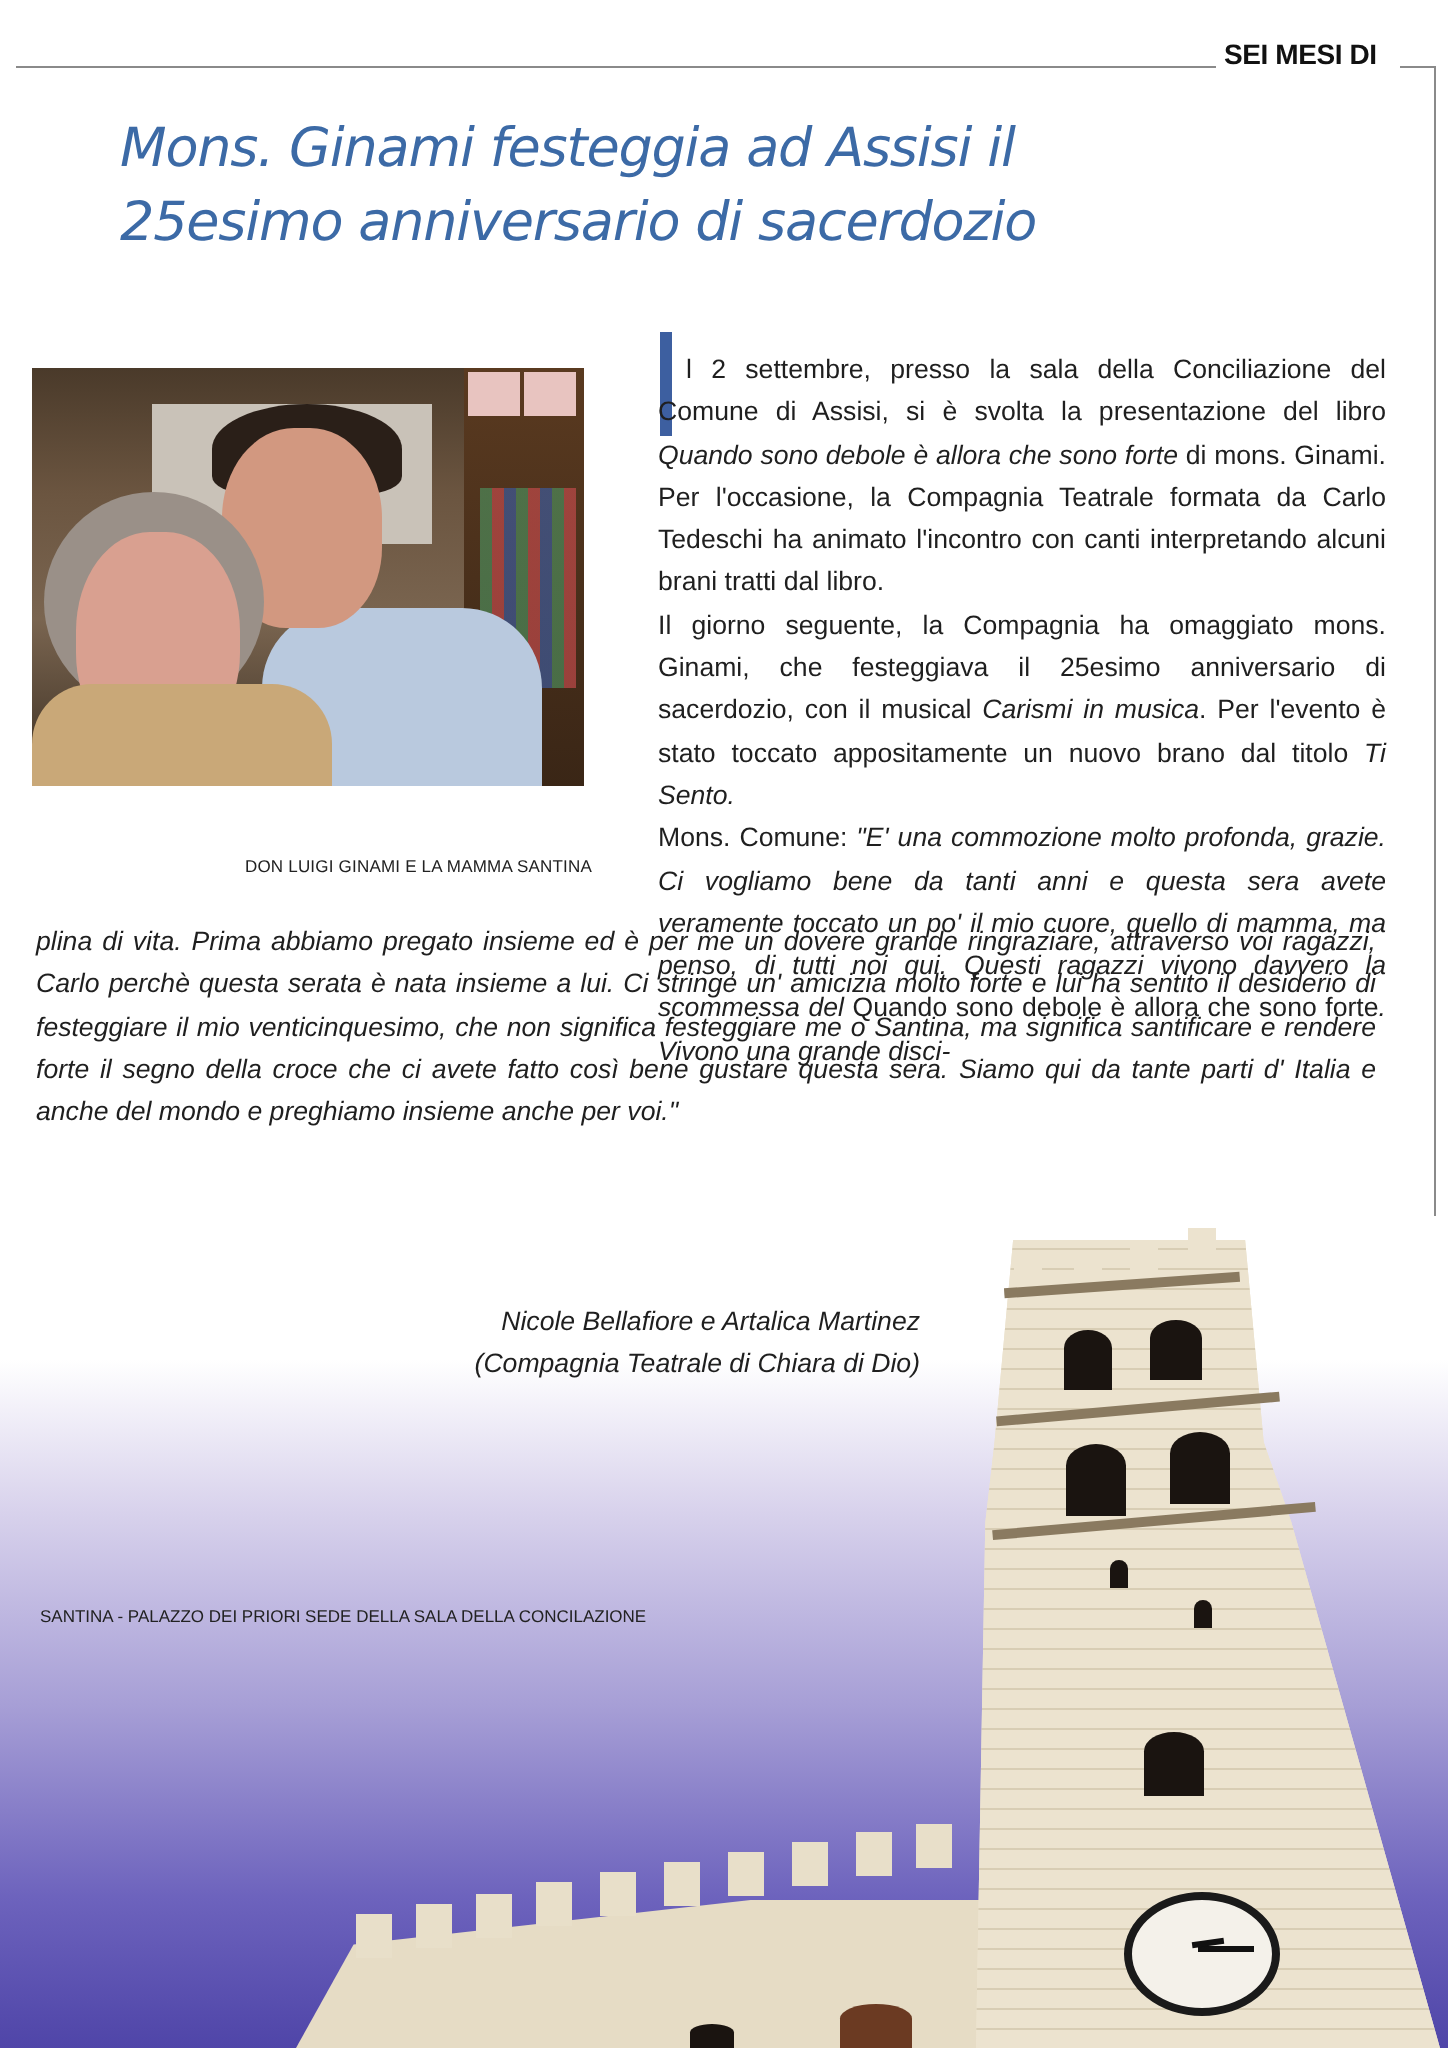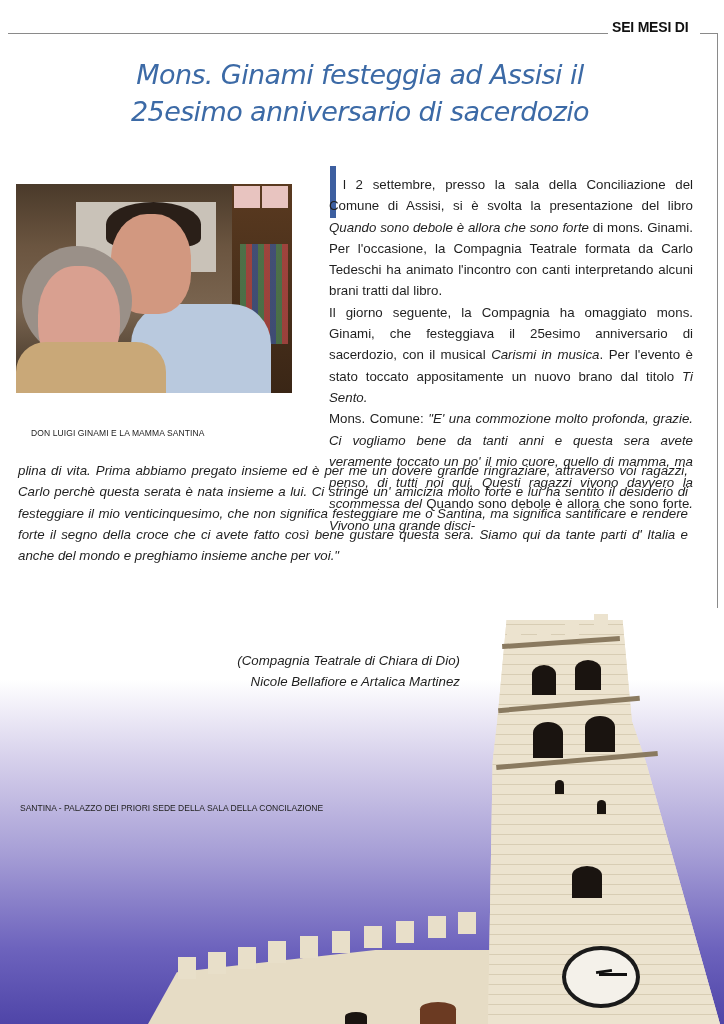--- a/index.html
+++ b/index.html
@@ -12,21 +12,21 @@
   .page { position: absolute; inset: 0; overflow: hidden; }
 
   
   .hdr-line { position: absolute; top: 33px; left: 8px; width: 600px; height: 1px; background: #8a8a8a; }
   .hdr-label { position: absolute; top: 19px; left: 612px; font-size: 14px; font-weight: bold; letter-spacing: -0.2px; color: #111; font-family: "Liberation Sans", sans-serif; }
   .hdr-line2 { position: absolute; top: 33px; left: 700px; width: 17px; height: 1px; background: #8a8a8a; }
   .hdr-vline { position: absolute; top: 33px; left: 717px; width: 1px; height: 575px; background: #8a8a8a; }
 
   
   .title {
-    position: absolute; top: 56px; left: 60px; width: 600px; text-align: center;
+    position: absolute; top: 56px; left: 60px; width: 600px; text-align: left;
     font-size: 27px; line-height: 37px; font-style: italic; color: #3c6aa6;
     font-family: "DejaVu Sans", sans-serif; letter-spacing: -0.6px;
   }
 
   
   .photo {
     position: absolute; top: 184px; left: 16px; width: 276px; height: 209px;
     background: linear-gradient(180deg, #4a3a2a 0%, #6b5540 30%, #7a6550 60%, #3a2e22 100%);
     overflow: hidden;
   }
@@ -35,21 +35,21 @@
   .photo .shelf .box2 { position:absolute; top:2px; left:30px; width:26px; height:22px; background:#e8c4c0; }
   .photo .shelf .bottles { position:absolute; top:60px; left:8px; width:48px; height:100px; background: repeating-linear-gradient(90deg,#4d8a5a 0 6px,#c04a4a 6px 12px,#3d5a9a 12px 18px); opacity:.7; }
   .photo .window { position:absolute; top:18px; left:60px; width:140px; height:70px; background:#c9c2b8; }
   .photo .man-shirt { position:absolute; left:115px; top:120px; width:140px; height:100px; background:#b9c9de; border-radius: 40px 40px 0 0; }
   .photo .man-head { position:absolute; left:95px; top:30px; width:80px; height:100px; background:#d29880; border-radius: 45% 45% 40% 40%; }
   .photo .man-hair { position:absolute; left:90px; top:18px; width:95px; height:45px; background:#2a1f18; border-radius: 50% 50% 20% 20%; }
   .photo .woman-hair { position:absolute; left:6px; top:62px; width:110px; height:110px; background:#9a9088; border-radius: 50%; }
   .photo .woman-head { position:absolute; left:22px; top:82px; width:82px; height:110px; background:#d9a090; border-radius: 45%; }
   .photo .scarf { position:absolute; left:0; top:158px; width:150px; height:55px; background:#c9a878; border-radius: 30px 30px 0 0; }
 
-  .caption1 { position:absolute; top:428px; left:31px; width:276px; text-align:left; font-size:8.5px; color:#222; letter-spacing:0.1px; }
+  .caption1 { position:absolute; top:428px; left:20px; width:276px; text-align:right; font-size:8.5px; color:#222; letter-spacing:0.1px; }
 
   
   .txt { position: absolute; font-family: "Liberation Sans", sans-serif; font-size: 13.3px; line-height: 21.3px; color: #1f1f1f; }
   .txt .it { font-style: italic; }
   .col { left: 329px; width: 364px; top: 174px; text-align: justify; }
   .col p, .wide p { margin: 0; }
   .dropbar { position:absolute; left:330px; top:166px; width:6px; height:52px; background:#3d5fa0; }
 
   .wide { left: 18px; width: 670px; top: 460px; text-align: justify; }
   .wide2 { left: 18px; width: 460px; top: 592px; }
@@ -158,17 +158,17 @@
     <p>
       <span>Mons. Comune: </span><span class="it">"E' una commozione molto profonda, grazie. Ci vogliamo bene da tanti anni e questa sera avete veramente toccato un po' il mio cuore, quello di mamma, ma penso, di tutti noi qui. Questi ragazzi vivono davvero la scommessa del </span><span>Quando sono debole è allora che sono forte</span><span class="it">. Vivono una grande disci-</span>
     </p>
   </div>
 
   <div class="txt wide">
     <p class="it">plina di vita. Prima abbiamo pregato insieme ed è per me un dovere grande ringraziare, attraverso voi ragazzi, Carlo perchè questa serata è nata insieme a lui. Ci stringe un' amicizia molto forte e lui ha sentito il desiderio di festeggiare il mio venticinquesimo, che non significa festeggiare me o Santina, ma significa santificare e rendere forte il segno della croce che ci avete fatto così bene gustare questa sera. Siamo qui da tante parti d' Italia e anche del mondo e preghiamo insieme anche per voi."</p>
   </div>
 
   <div class="sig">
+    <div>Nicole Bellafiore e Artalica Martinez</div>
     <div>(Compagnia Teatrale di Chiara di Dio)</div>
-    <div>Nicole Bellafiore e Artalica Martinez</div>
   </div>
 
 </div>
 
 </body></html>

